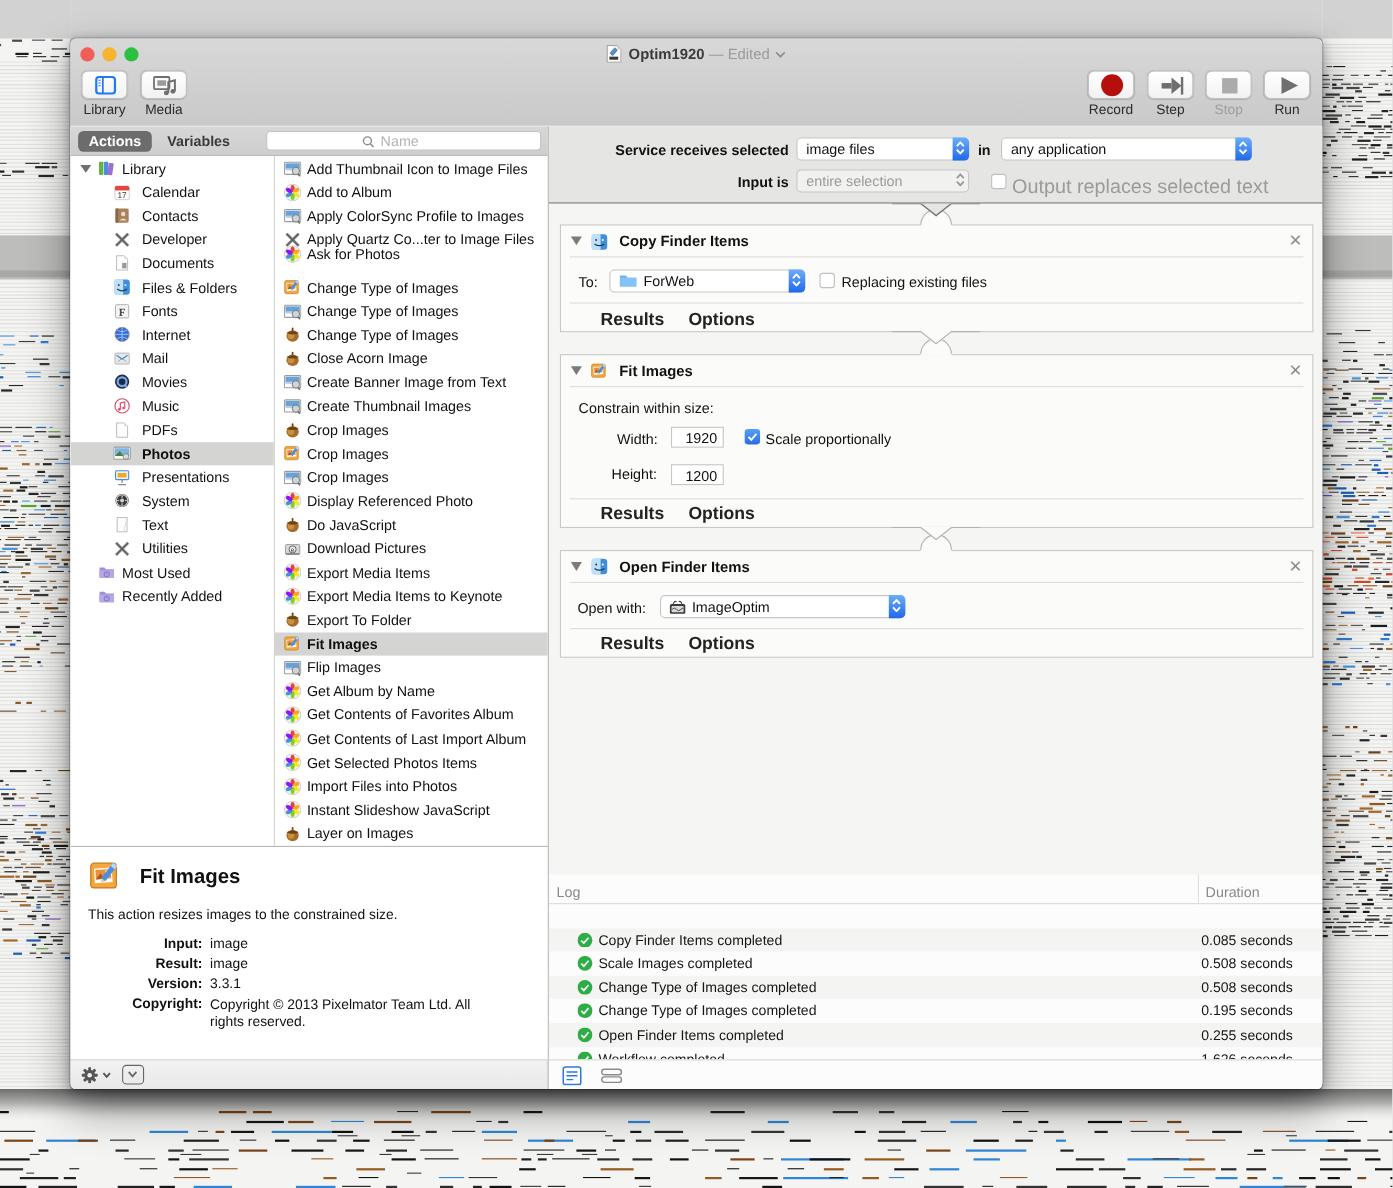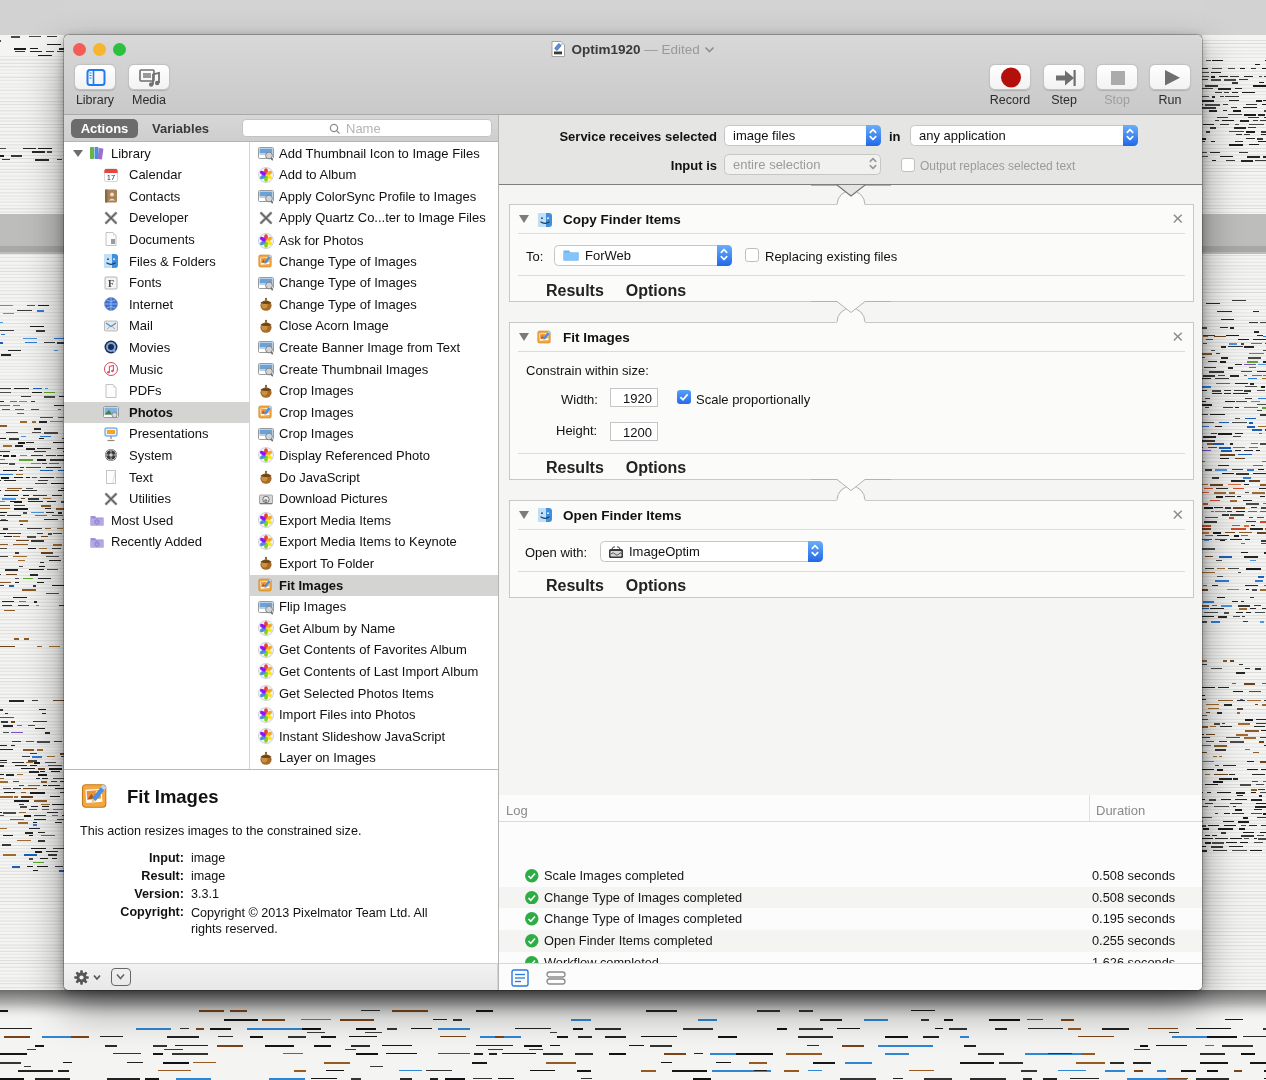--- a/index.html
+++ b/index.html
@@ -43,21 +43,21 @@
 .card{position:absolute;left:10px;width:685px;background:#fbfbfa;border:1px solid #c8c8c8}
 .chead{position:absolute;left:0;top:0;width:100%;height:29px}
 .ctitle{position:absolute;left:53px;top:7px;font-size:13.5px;font-weight:bold;color:#111}
 .tri{position:absolute;left:9px;top:10px;width:0;height:0;border-left:5.5px solid transparent;border-right:5.5px solid transparent;border-top:8px solid #7b7b7b}
 .cx{position:absolute;right:9px;top:5px;font-size:15px;color:#8e8e8e}
 .csep{position:absolute;left:8px;right:8px;height:1px;background:#dcdcdc}
 .foot{position:absolute;left:36px;font-size:16px;font-weight:bold;color:#222}
 .foot span+span{margin-left:22px}
 .lbl{position:absolute;font-size:13px;color:#111;white-space:nowrap}
 .blbl{position:absolute;font-size:13px;font-weight:bold;color:#111;white-space:nowrap}
-.glbl{position:absolute;font-size:12px;color:#9b9b9b;white-space:nowrap}
+.glbl{position:absolute;font-size:18px;color:#9b9b9b;white-space:nowrap}
 .pop{position:absolute;background:#fff;border:1px solid #c6c6c5;border-radius:4.5px;font-size:13px;color:#111}
 .pop .cap{position:absolute;right:-1px;top:-1px;bottom:-1px;width:15px;border-radius:0 4.5px 4.5px 0;background:linear-gradient(#6aaef8,#2068ea);overflow:hidden}
 .pop .cap.gray{background:none;border-left:none}
 .pop .txt{position:absolute;left:8px;top:0;line-height:19px}
 .chk{position:absolute;width:14px;height:14px;border-radius:3px;background:#fff;border:1px solid #c0c0c0}
 .chk.on{background:linear-gradient(#55a1f6,#2a6ae9);border:none}
 .field{position:absolute;background:#fff;border:1px solid #c6c6c6;font-size:13px;color:#111;text-align:right}
 #log{position:absolute;left:0;top:680px;width:704px;height:195px;background:#fcfcfc}
 .lrow{position:absolute;left:0;width:100%;height:21.6px;font-size:12.8px;color:#151515;line-height:21.6px;white-space:nowrap}
 .lrow.alt{background:#f4f4f3}
@@ -2085,21 +2085,21 @@
                 <line x1="2.5" y1="2.5" x2="13.5" y2="13.5"></line>
                 <line x1="13.5" y1="2.5" x2="2.5" y2="13.5"></line>
               </g>
               <g stroke="#5a5a5a" stroke-width="1">
                 <line x1="2.5" y1="2.5" x2="13.5" y2="13.5"></line>
                 <line x1="13.5" y1="2.5" x2="2.5" y2="13.5"></line>
               </g>
             </svg>
             <span style="position:absolute;left:29px">Apply Quartz Co...ter to Image Files</span>
           </div>
-          <div class="trow" style="top:88px">
+          <div class="trow" style="top:78px">
             <svg class="ic" style="left:8px" width="16" height="16" viewBox="0 0 16 16">
               <circle cx="8" cy="8" r="7.5" fill="#f4f4f4" stroke="#b5b5b5" stroke-width="0.6"></circle>
               <g transform="translate(8,8)">
                 <ellipse cx="0" cy="-3.6" rx="1.9" ry="3.2" fill="#e8413c"></ellipse>
                 <ellipse cx="0" cy="-3.6" rx="1.9" ry="3.2" fill="#f6a623" transform="rotate(60)"></ellipse>
                 <ellipse cx="0" cy="-3.6" rx="1.9" ry="3.2" fill="#f8e71c" transform="rotate(120)"></ellipse>
                 <ellipse cx="0" cy="-3.6" rx="1.9" ry="3.2" fill="#7ed321" transform="rotate(180)"></ellipse>
                 <ellipse cx="0" cy="-3.6" rx="1.9" ry="3.2" fill="#4a90d9" transform="rotate(240)"></ellipse>
                 <ellipse cx="0" cy="-3.6" rx="1.9" ry="3.2" fill="#9013fe" transform="rotate(300)"></ellipse>
               </g>
@@ -2628,20 +2628,30 @@
             <path d="M26.1 20.9 A 13.9 13.9 0 0 1 53.9 20.9" fill="none" stroke="#b2b2b2" stroke-width="1"></path>
             <path d="M0 0 H80 V0.5 H54 L40 11.5 L26 0.5 H0 Z" fill="#fbfbfa"></path>
             <path d="M0 0.5 H26 L40 11.5 L54 0.5 H80" fill="none" stroke="#b2b2b2" stroke-width="1"></path>
           </svg>
         </div>
     <div id="log">
           <div style="position:absolute;left:7px;top:8px;font-size:13px;color:#8a8a8a">Log</div>
           <div style="position:absolute;left:597px;top:8px;font-size:13px;color:#8a8a8a">Duration</div>
           <div style="position:absolute;left:590px;top:0;width:1px;height:27px;background:#e0e0e0"></div>
           <div style="position:absolute;left:0;top:26px;width:100%;height:1px;background:#dadada"></div>
+          <div class="lrow alt" style="top:48.6px">
+            <span class="lchk">
+              <svg width="13.5" height="13.5" viewBox="0 0 14 14">
+                <circle cx="7" cy="7" r="7" fill="#2cae45"></circle>
+                <path d="M3.6 7.3 L6 9.7 L10.4 4.6" stroke="#fff" stroke-width="1.6" fill="none"></path>
+              </svg>
+            </span>
+            <span style="position:absolute;left:45px">Copy Finder Items completed</span>
+            <span class="ldur">0.085 seconds</span>
+          </div>
           <div class="lrow" style="top:70.2px">
             <span class="lchk">
               <svg width="13.5" height="13.5" viewBox="0 0 14 14">
                 <circle cx="7" cy="7" r="7" fill="#2cae45"></circle>
                 <path d="M3.6 7.3 L6 9.7 L10.4 4.6" stroke="#fff" stroke-width="1.6" fill="none"></path>
               </svg>
             </span>
             <span style="position:absolute;left:45px">Scale Images completed</span>
             <span class="ldur">0.508 seconds</span>
           </div>

